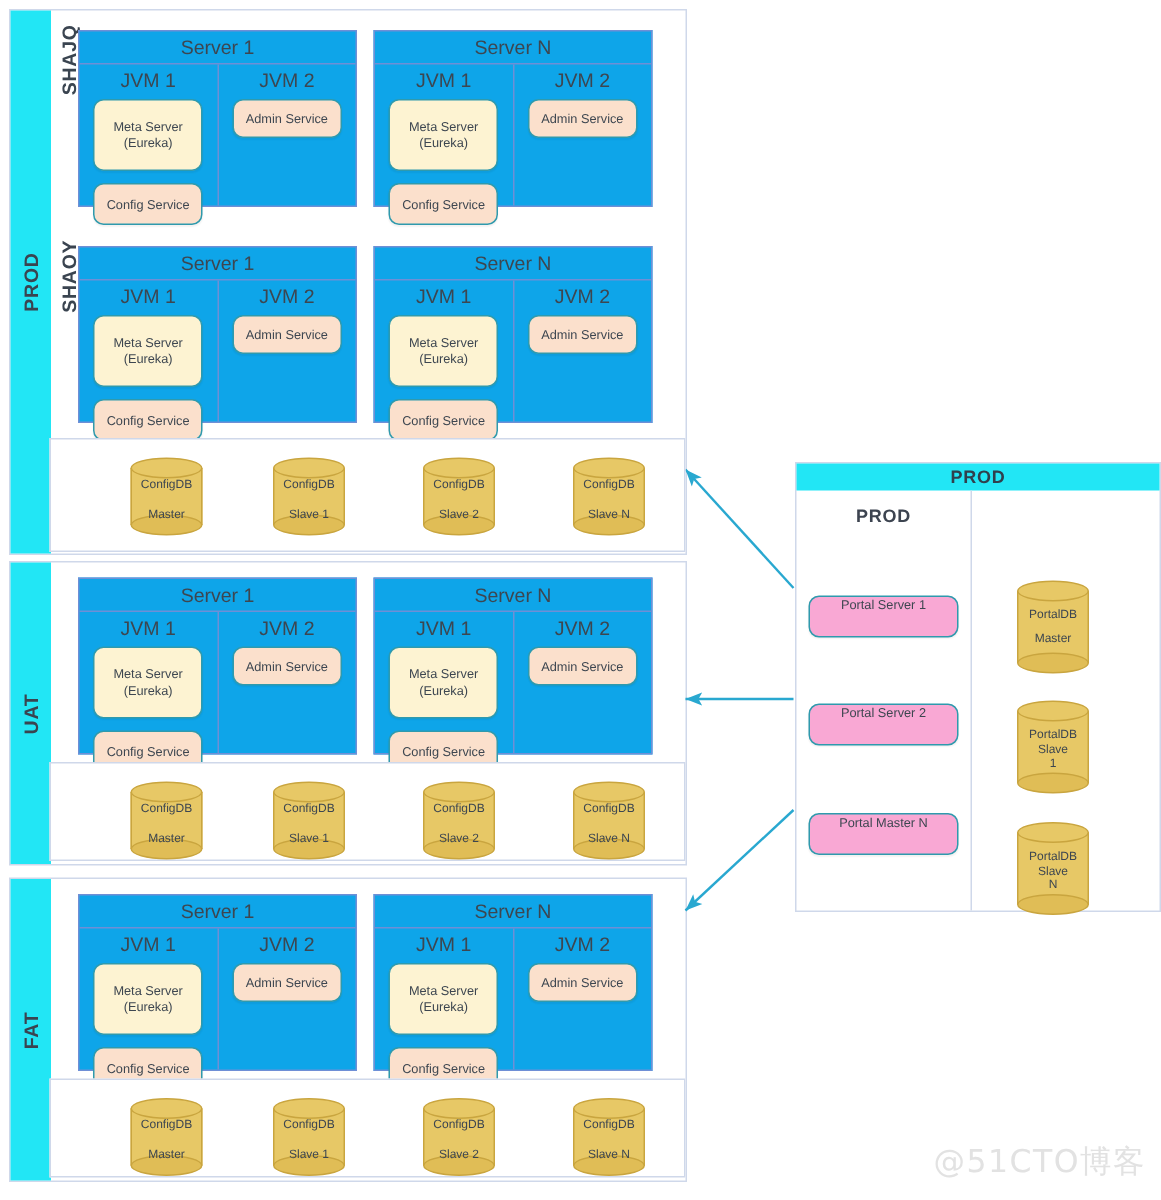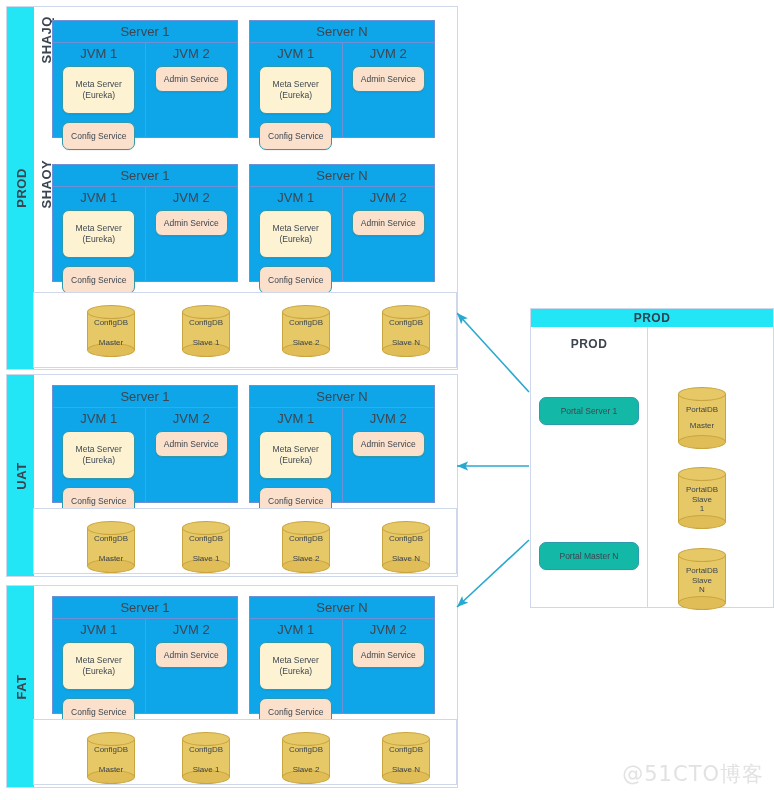--- a/index.html
+++ b/index.html
@@ -137,22 +137,22 @@
   }
   .prod-cols{position:absolute;left:0;right:0;top:18px;bottom:0;display:flex;}
   .prod-col-a{width:116px;border-right:1px solid #cfd8ea;position:relative;}
   .prod-col-b{flex:1;position:relative;}
   .prod-sub{
     text-align:center;font-size:12px;font-weight:bold;color:#3d4450;
     margin-top:10px;letter-spacing:.5px;
   }
   .portal-svc{
     position:absolute;left:8px;width:98px;height:26px;
-    background:#14b8a6;border:1px solid #2f9aad;border-radius:7px;
-    display:flex;align-items:center;justify-content:center;
+    background:#f9a8d4;border:1px solid #2f9aad;border-radius:7px;
+    display:flex;align-items:flex-start;justify-content:center;
     font-size:8.5px;color:#3d4650;
     box-shadow:0 1px 1px rgba(0,0,0,.05);
   }
   .cyl.tall{height:62px;}
   .cyl.tall .txt{
     padding:18px;
   }
   .cyl.tall .txt b{font-weight:normal;display:block;}
 
   
@@ -193,20 +193,23 @@
     </div>
   </div>
 
   <div class="prod-panel">
     <div class="prod-head">PROD</div>
     <div class="prod-cols">
       <div class="prod-col-a">
         <div class="prod-sub">PROD</div>
         <div class="portal-svc" style="top:70px;">
           <span>Portal Server 1</span>
+        </div>
+        <div class="portal-svc" style="top:142px;">
+          <span>Portal Server 2</span>
         </div>
         <div class="portal-svc" style="top:215px;">
           <span>Portal Master N</span>
         </div>
       </div>
       <div class="prod-col-b">
         <div class="cyl tall" style="left:30px;top:60px;">
           <div class="body"></div>
             <div class="bot"></div>
             <div class="top"></div>

